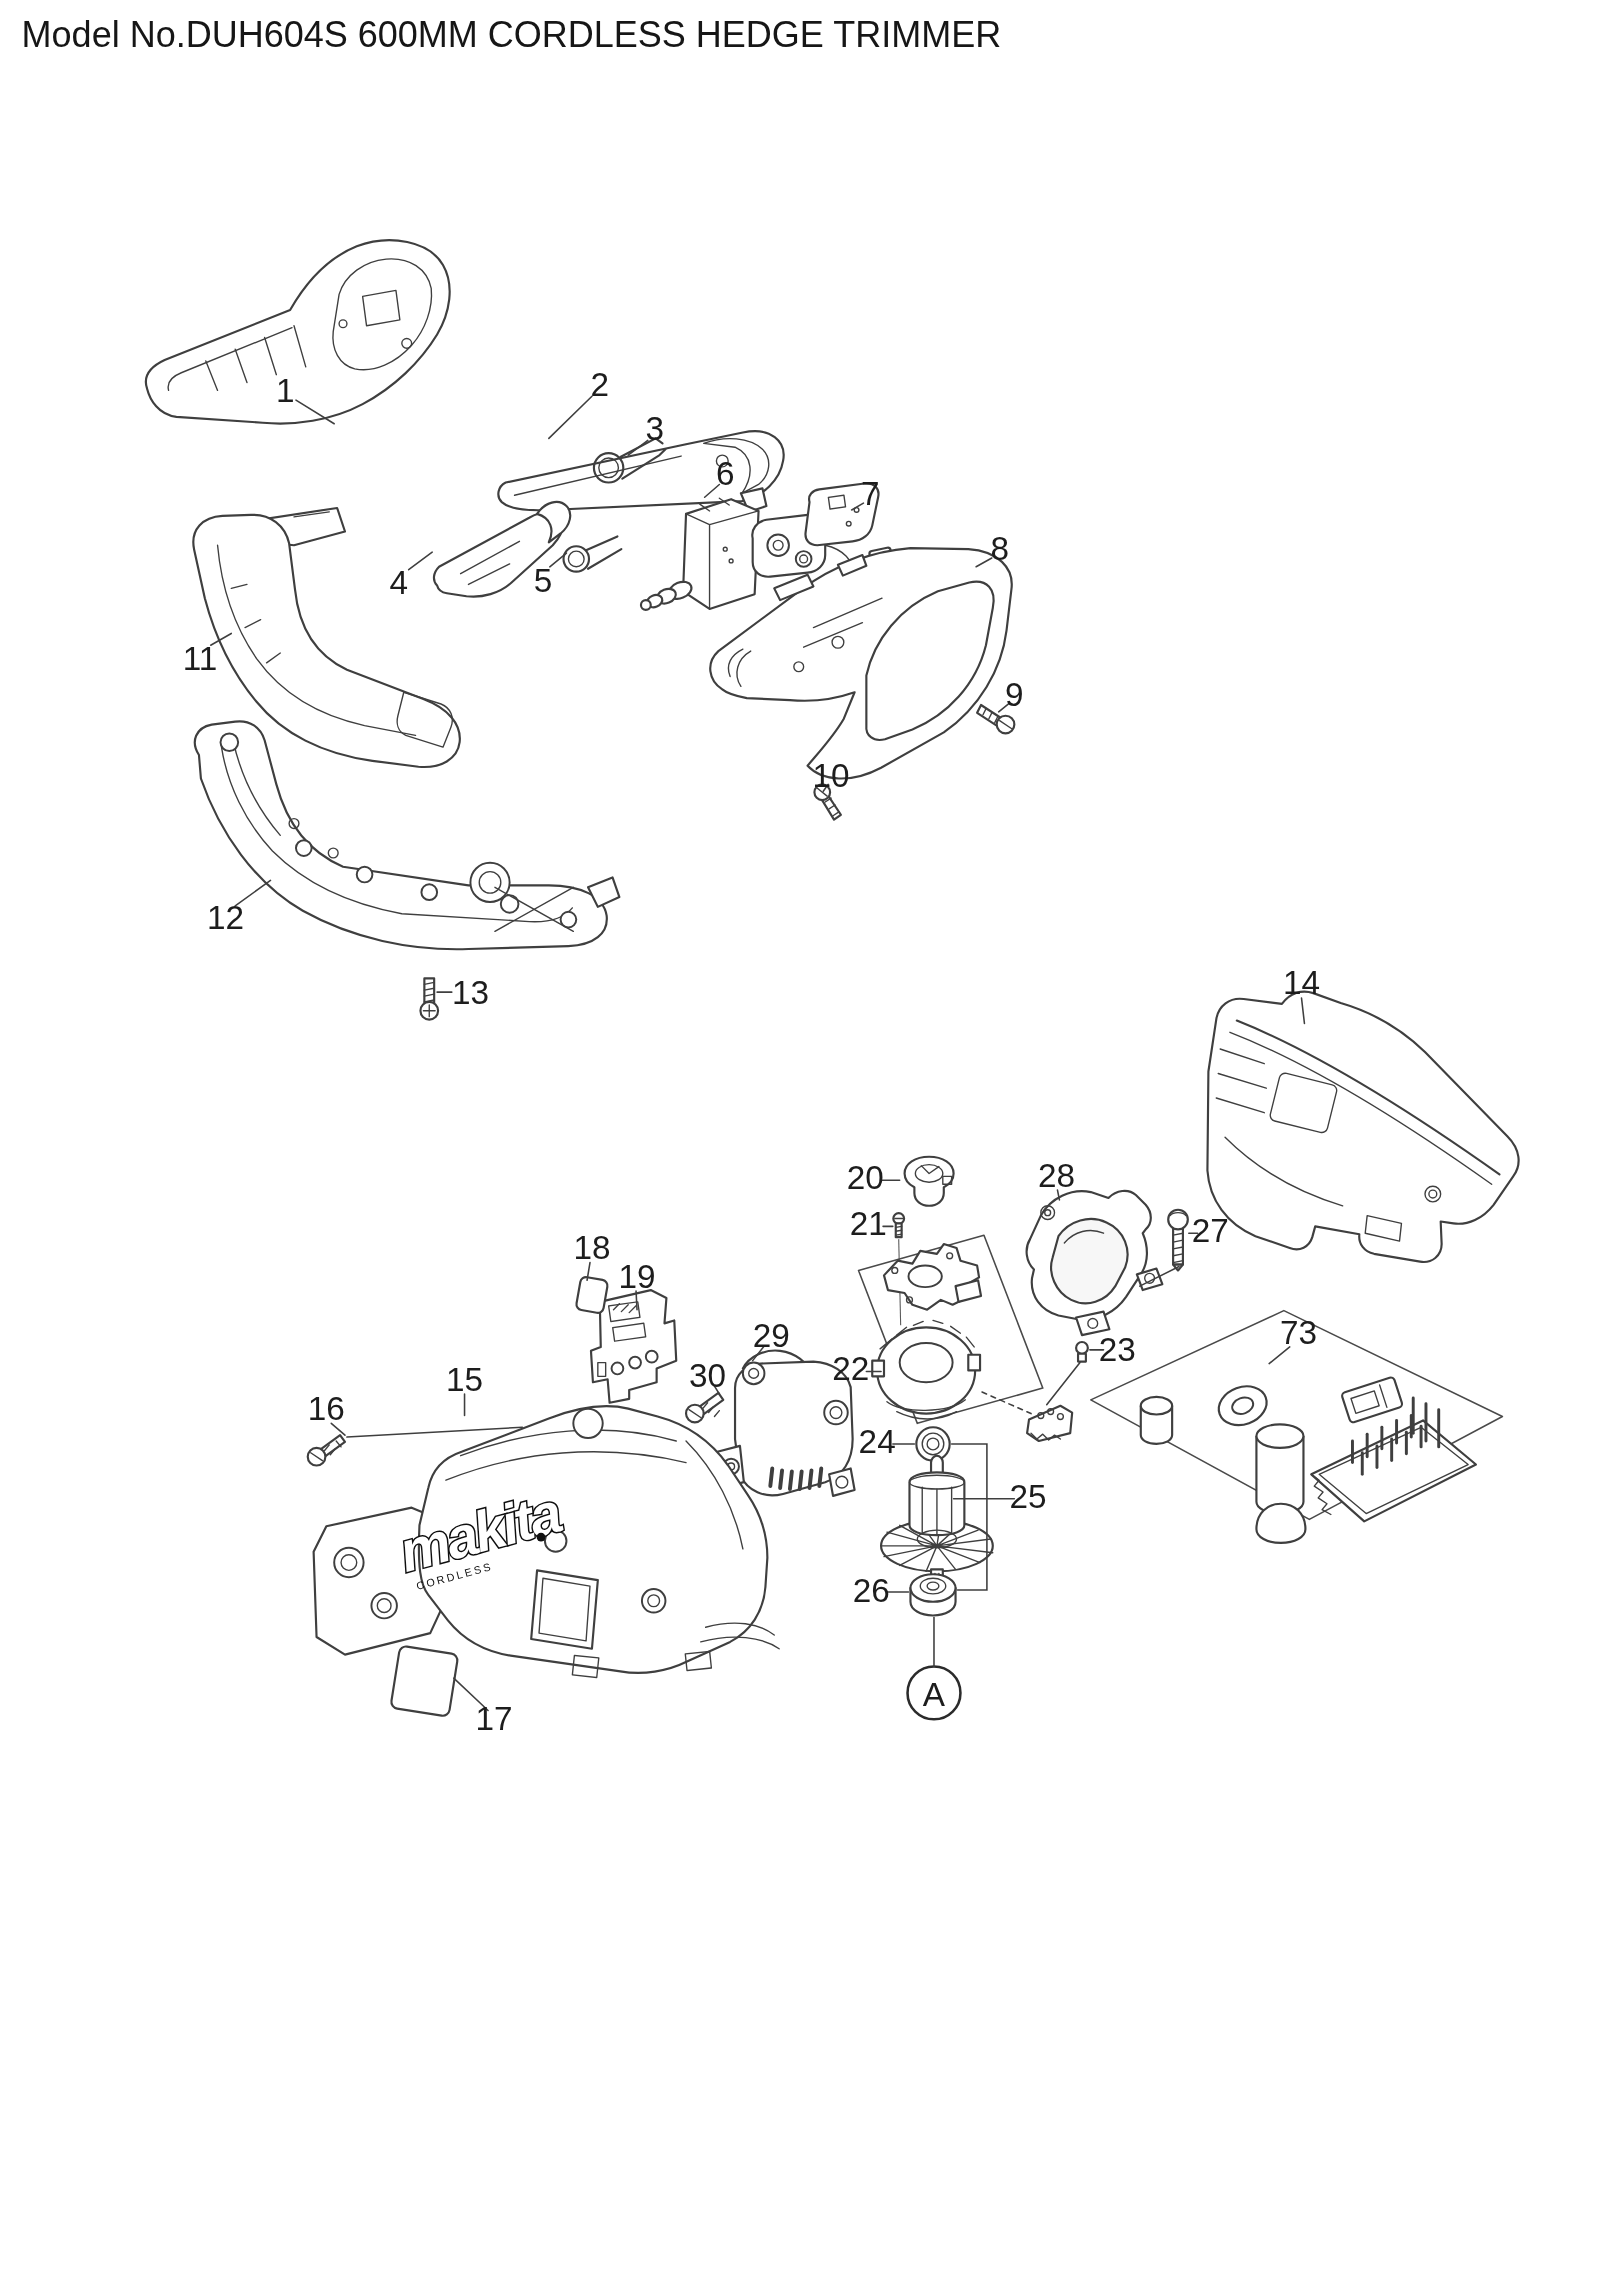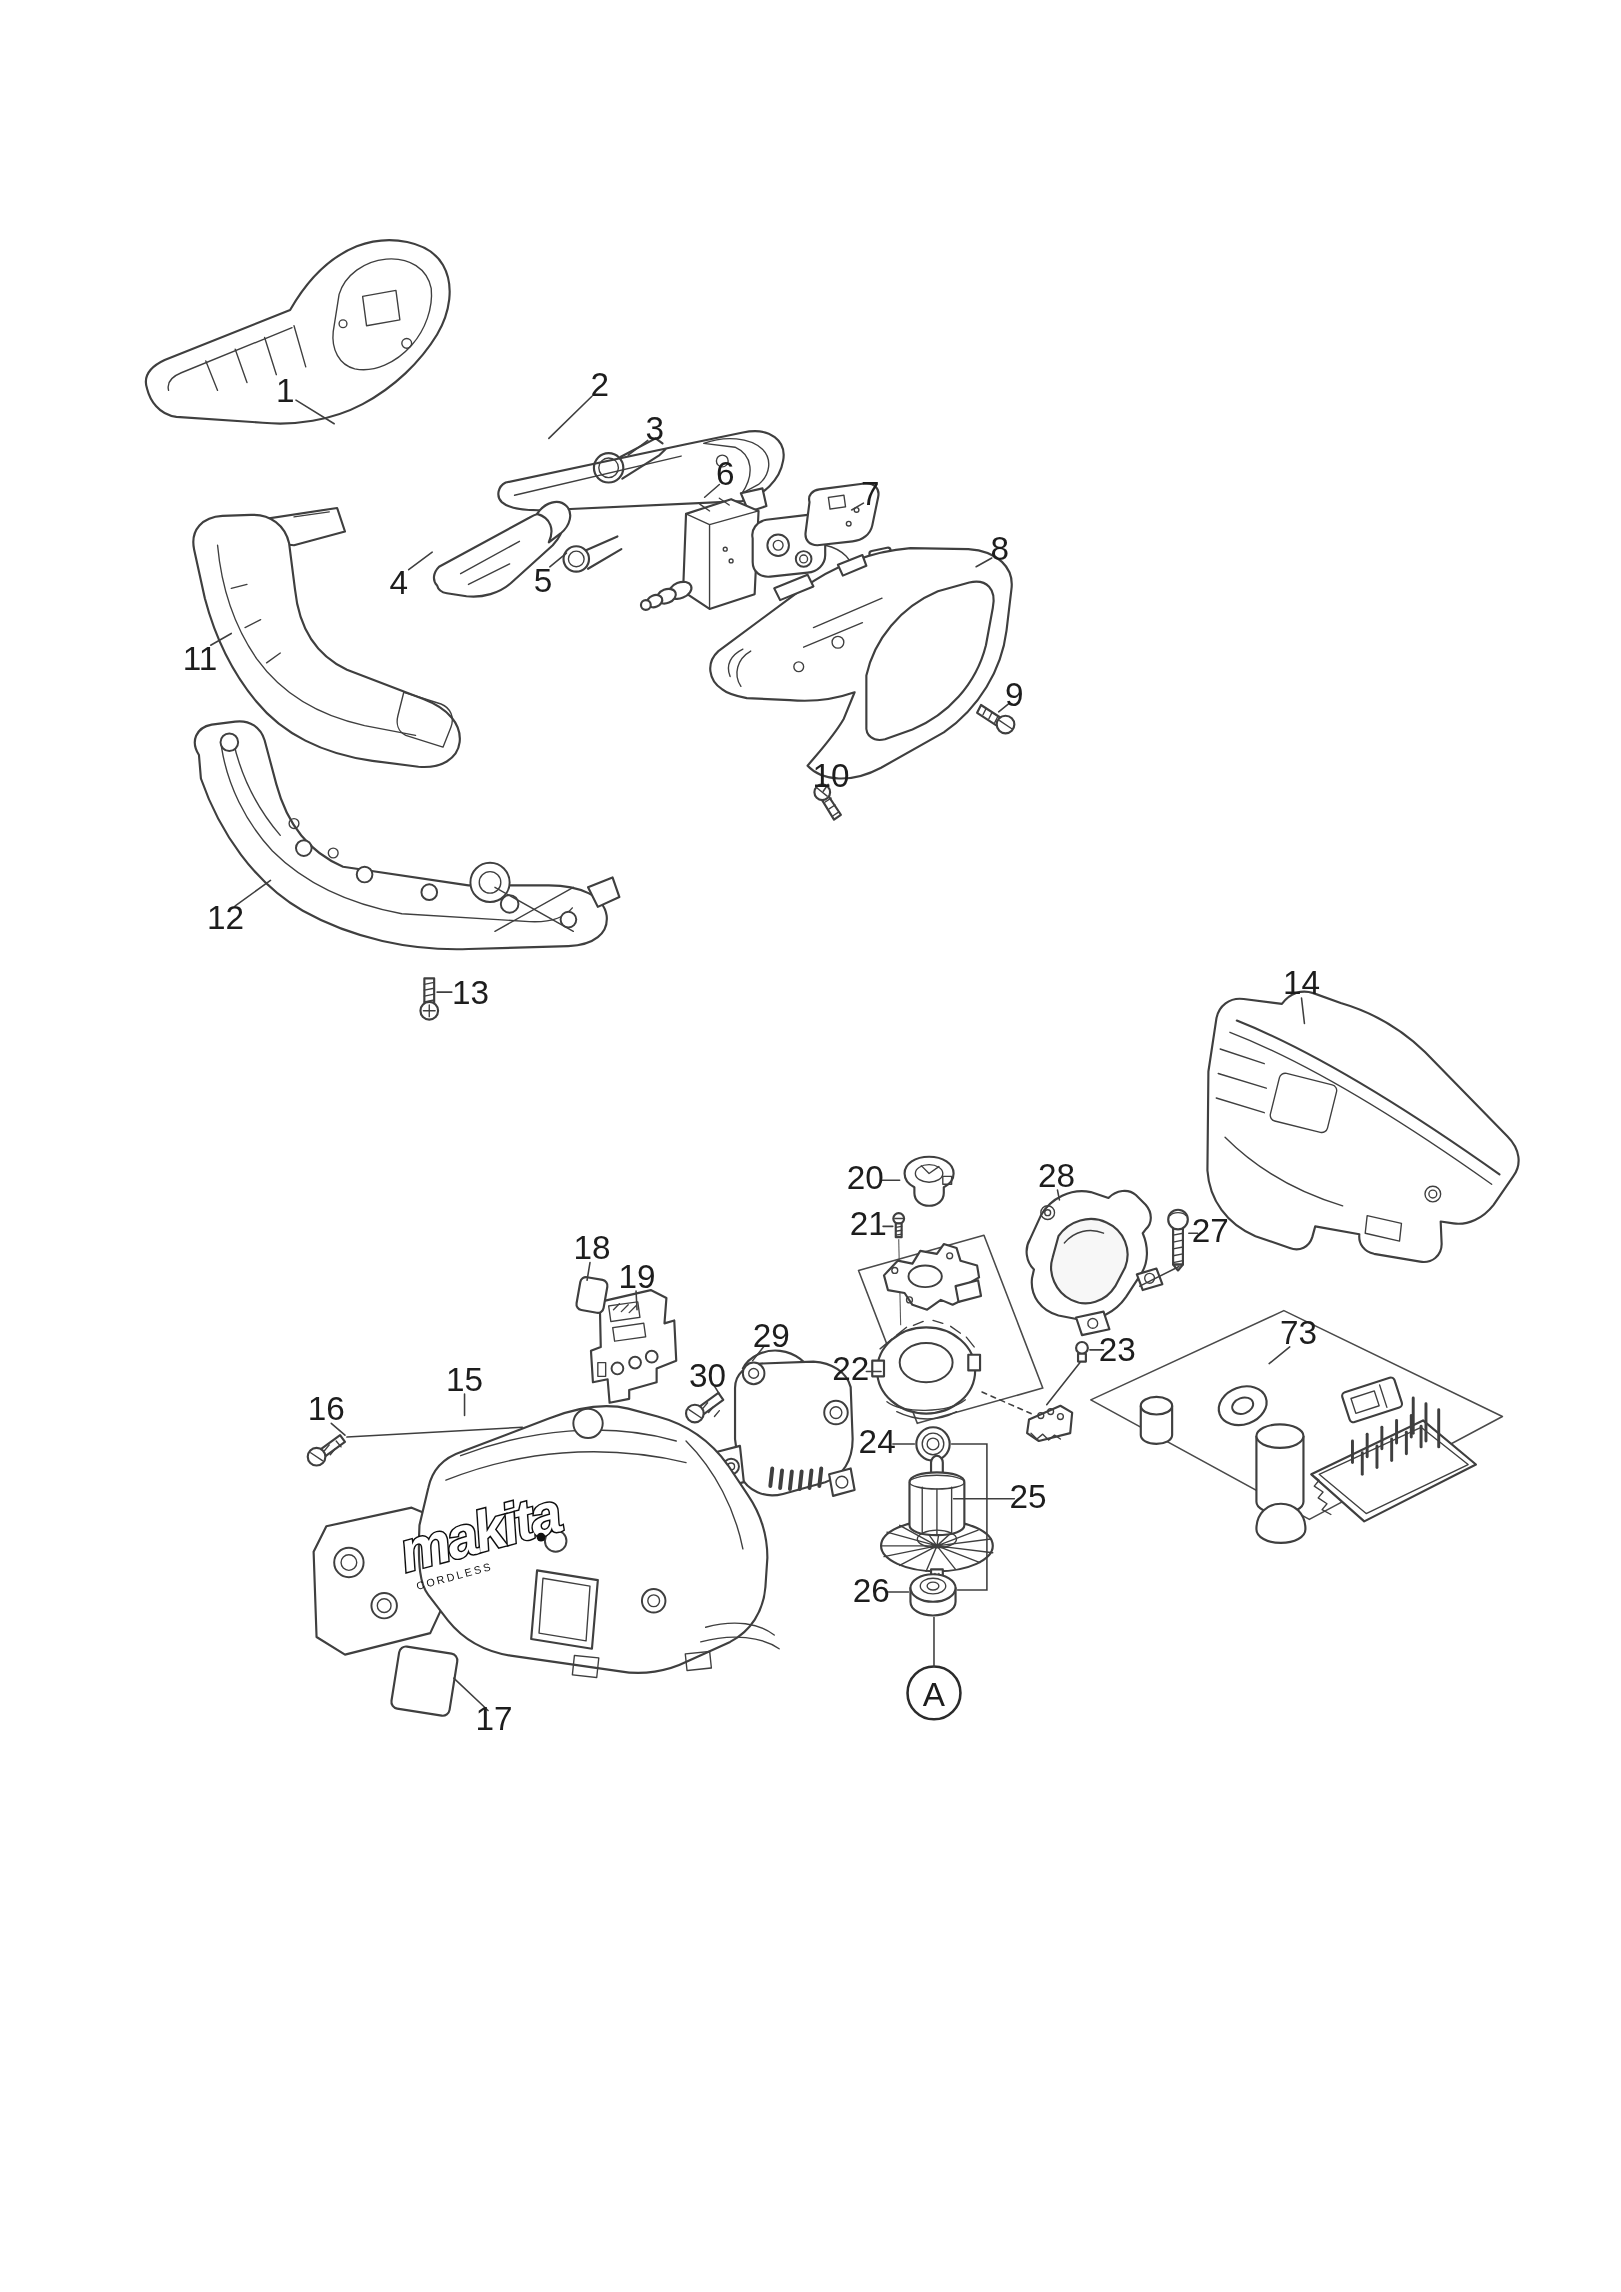--- a/index.html
+++ b/index.html
@@ -17,20 +17,21 @@
   .thin{stroke:#5a5a5a;stroke-width:1.1;fill:none;}
   .plbl{font-family:"Liberation Sans",sans-serif;font-size:34px;fill:#1d1d1d;}
   .box{fill:none;stroke:#4a4a4a;stroke-width:1.6;stroke-linejoin:round;}
   .pin{stroke:#3f3f3f;stroke-width:3;stroke-linecap:round;}
   .vent{stroke:#3f3f3f;stroke-width:4;stroke-linecap:round;}
 </style>
 </head>
 <body>
 
 <div id="page">
+  <div id="doc-title">Model No.DUH604S 600MM CORDLESS HEDGE TRIMMER</div>
 
   <svg width="1621" height="2293" viewBox="0 0 1654 2339">
 
     <g>
       <path class="ol" d="M150,396 C146,384 153,374 168,367 L296,316 C312,288 334,263 364,251 C398,238 438,246 452,270 C464,291 459,319 446,341 C429,369 402,395 370,412 C338,429 300,434 268,431 L180,425 C162,423 153,408 150,396 Z"></path>
       <path class="d" d="M172,398 C170,390 175,384 185,380 L298,334"></path>
       <path class="d" d="M210,368 L222,398 M240,356 L252,390 M270,344 L282,382 M300,332 L312,374"></path>
       <path class="d" d="M346,300 C352,280 372,266 394,264 C418,262 436,274 440,294 C442,314 434,336 420,352 C404,370 382,380 362,376 C346,372 338,356 340,338 Z"></path>
       <path class="d" d="M370,302 L404,296 L408,326 L374,332 Z"></path>
       <circle class="d" cx="415" cy="350" r="5"></circle>

